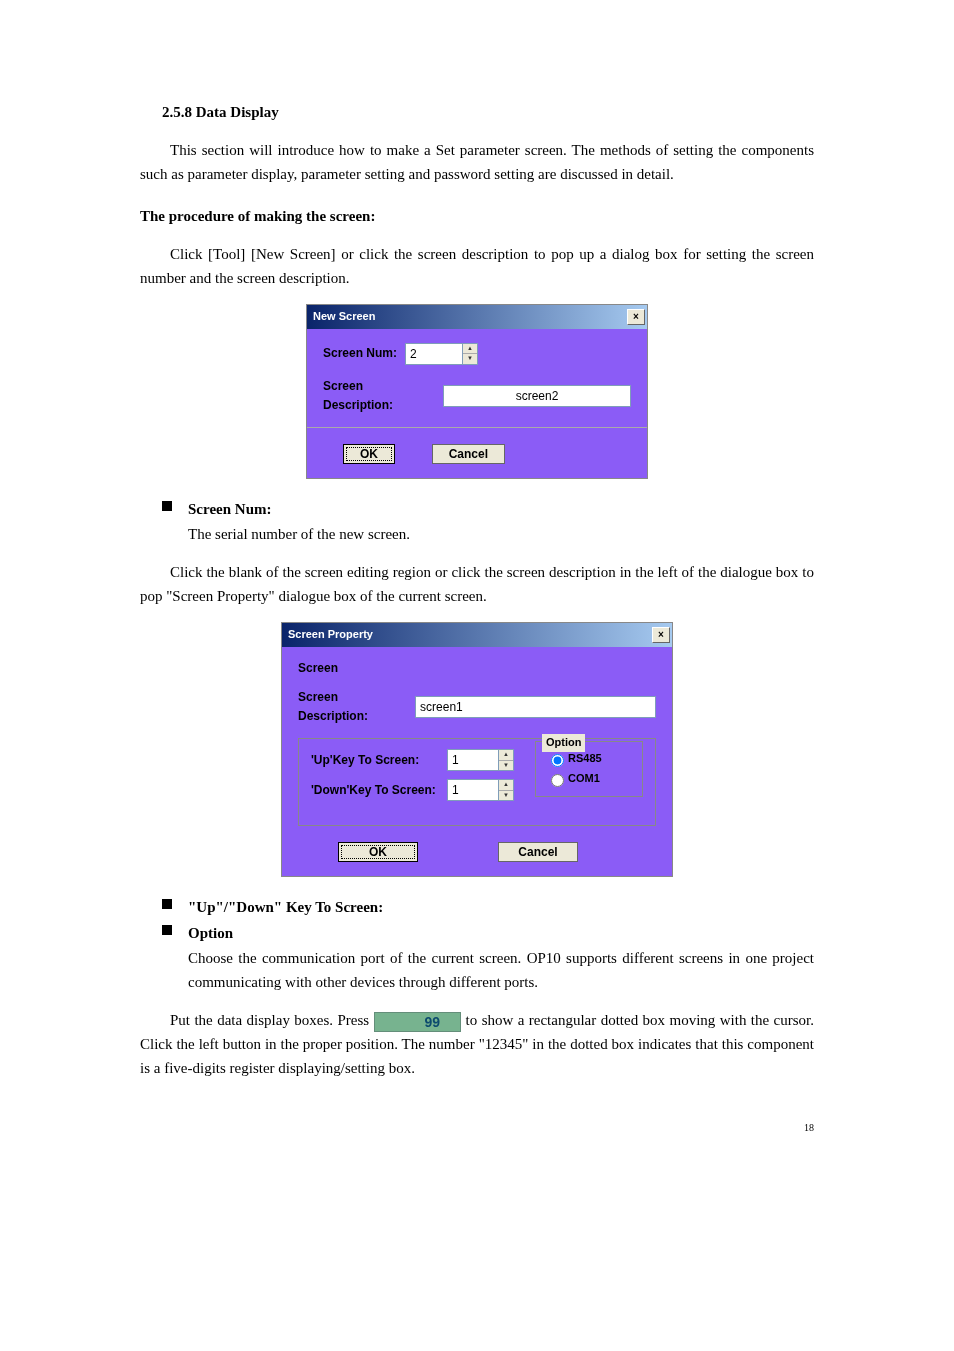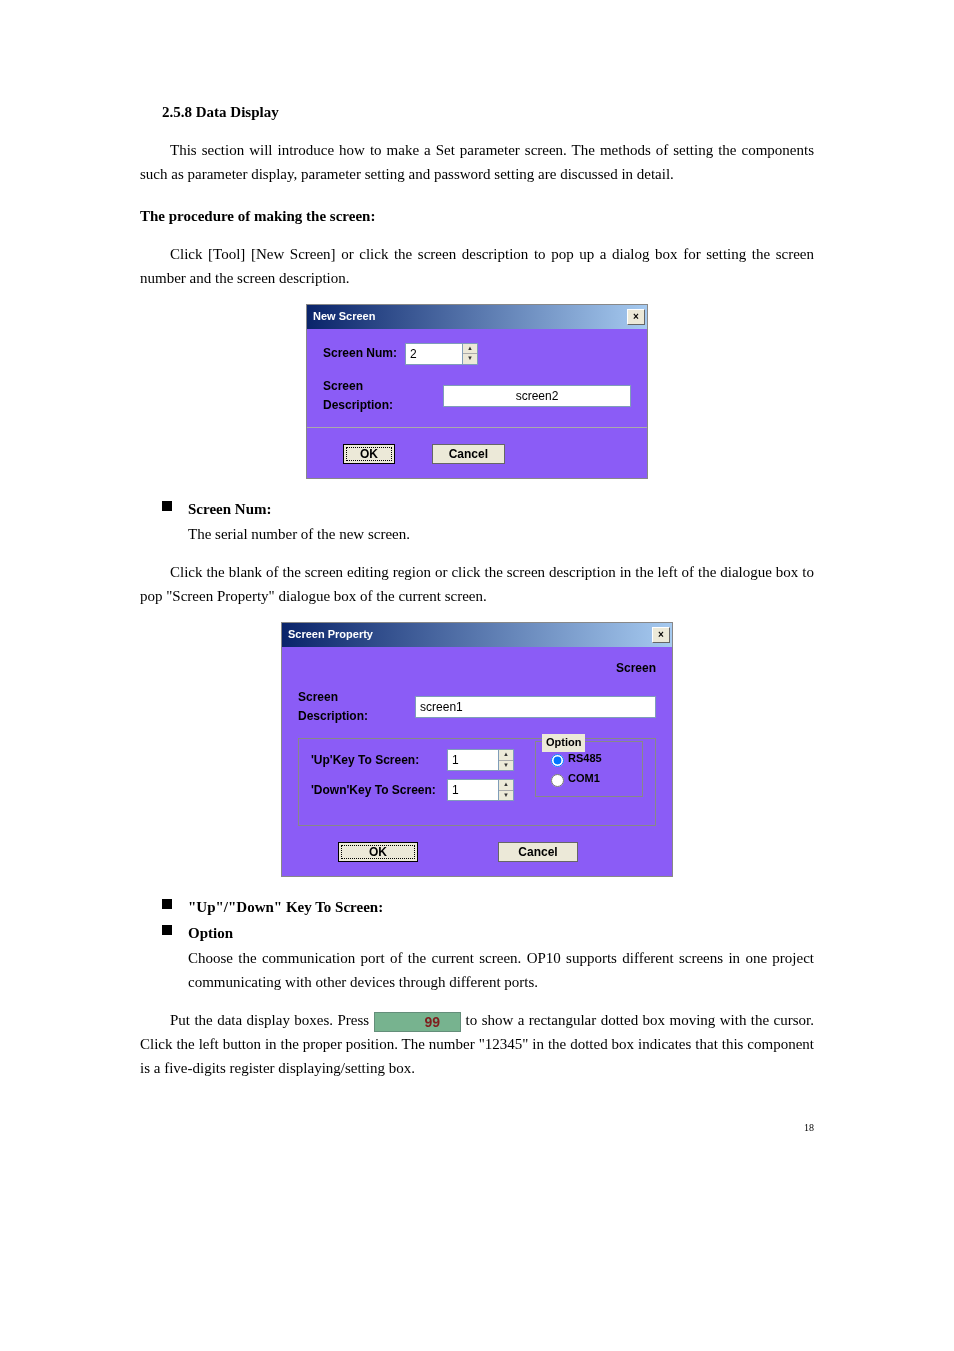--- a/index.html
+++ b/index.html
@@ -80,28 +80,28 @@
   }
   .btn.focus { outline: 1px dotted #000; outline-offset: -4px; border: 1px solid #000; }
   .btn-row { text-align: left; padding: 6px 0 0 0; }
   .dialog hr { border: none; border-top: 1px solid #aaa; margin: 4px -16px 10px -16px; }
   .bullet-list { list-style: none; padding: 0; margin: 10px 0 14px 0; }
   .bullet-list > li { margin: 0 0 2px 22px; position: relative; padding-left: 26px; }
   .bullet-list > li .sq { position: absolute; left: 0; top: 4px; width: 10px; height: 10px; background: #000; }
   .bullet-list .term { font-weight: bold; }
   .bullet-list .desc { display: block; margin-top: 1px; text-align: justify; }
   .dialog2 .dialog-body { padding: 10px 16px; }
-  .screen-section-title { text-align: right; font-weight: bold; margin: 2px 0 10px 0; }
+  .screen-section-title { text-align: left; font-weight: bold; margin: 2px 0 10px 0; }
   .inner-box { border: 1px solid #888; padding: 10px 12px 12px 12px; margin-bottom: 8px; position: relative; }
   .opt-group { border: 1px solid #888; padding: 6px 10px 6px 10px; position: absolute; right: 12px; top: 2px; width: 86px; }
   .opt-group .legend { position: absolute; top: -8px; left: 6px; background: #ece9d8; padding: 0 4px; font-weight: bold; font-size: 11px; }
   .radio-row { font-size: 11px; font-weight: bold; margin: 2px 0; }
   .radio-row input { margin-right: 4px; vertical-align: middle; }
   .icon99 {
-    display: inline-block; background: #77b38f; color: #7f1d1d;
+    display: inline-block; background: #77b38f; color: #0c4a6e;
     font-family: Arial, sans-serif; font-weight: bold;
     padding: 1px 20px; border: 1px solid #648e7a;
     font-size: 14px; line-height: 16px; vertical-align: middle;
   }
   .page-num { text-align: right; margin-top: 40px; font-size: 10px; }
   .sp-btn-row { display:flex; gap: 80px; padding: 8px 40px 4px 40px; }
 </style>
 </head>
 <body>
 

